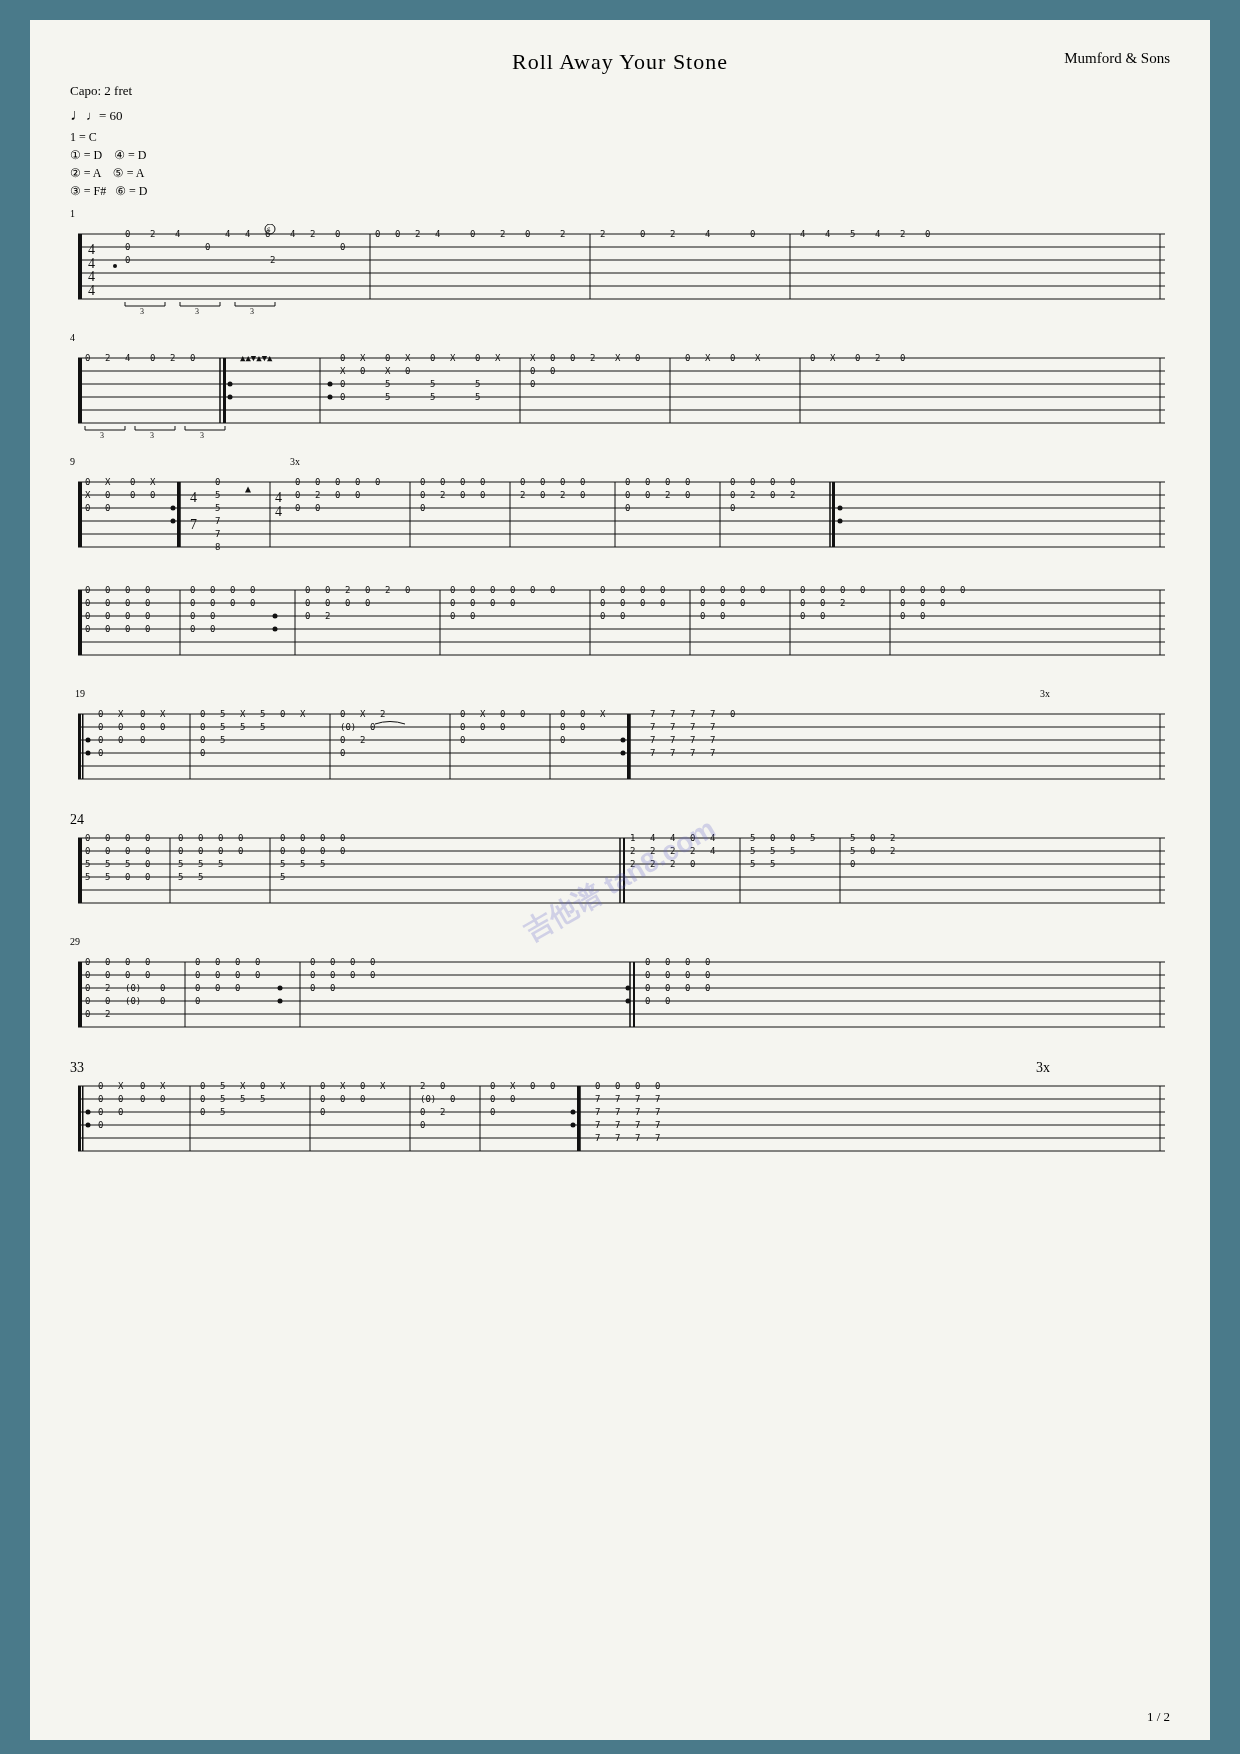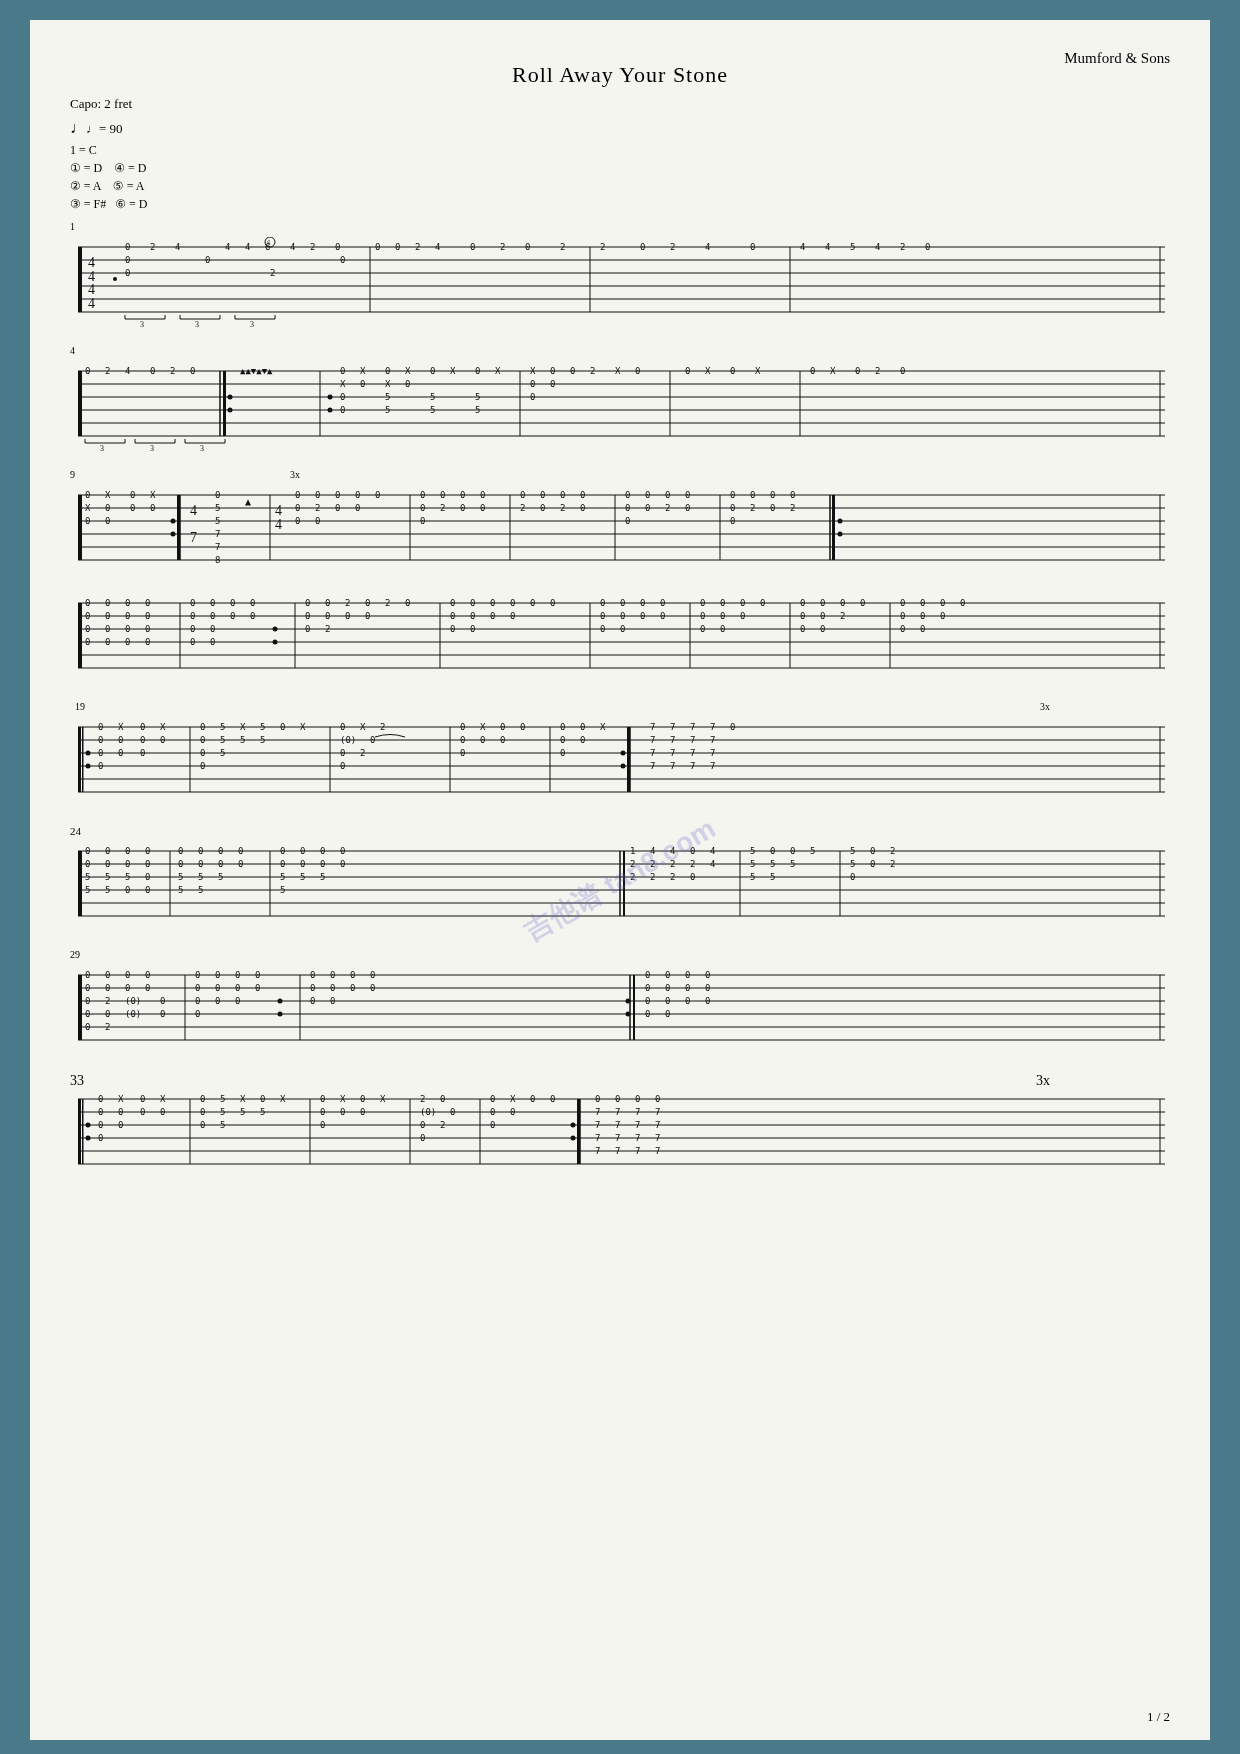--- a/index.html
+++ b/index.html
@@ -9,21 +9,21 @@
       background-color: #4a7a8a;
       font-family: 'Times New Roman', Times, serif;
       position: relative;
       overflow: hidden;
     }
     .page {
       width: 1180px;
       min-height: 1720px;
       background-color: #f5f5f0;
       margin: 20px auto;
-      padding: 42px 40px;
+      padding: 29px 40px;
       position: relative;
     }
     .title {
       text-align: center;
       font-size: 22px;
       font-weight: normal;
       margin-bottom: 8px;
       letter-spacing: 1px;
     }
     .artist {
@@ -77,21 +77,21 @@
 
 <div class="page">
 
   <div class="title">Roll Away Your Stone</div>
   <div class="artist">Mumford &amp; Sons</div>
 
   <div class="capo">Capo: 2 fret</div>
 
   <div style="margin-bottom:6px;">
     <div class="tempo-info">
-      <span style="font-size:16px;">♩</span><span>♩= 90</span>
+      <span style="font-size:16px;">♩</span><span>♩= 60</span>
     </div>
     <div class="tuning-info">
       <div>1 = C</div>
       <div>① = D &nbsp;&nbsp; ④ = D</div>
       <div>② = A &nbsp;&nbsp; ⑤ = A</div>
       <div>③ = F# &nbsp; ⑥ = D</div>
     </div>
   </div>
 
   <div class="tab-svg-container">
@@ -595,21 +595,21 @@
       <text x="640" y="39" font-size="9" font-family="monospace" fill="#111">7</text>
       <text x="580" y="52" font-size="9" font-family="monospace" fill="#111">7</text>
       <text x="600" y="52" font-size="9" font-family="monospace" fill="#111">7</text>
       <text x="620" y="52" font-size="9" font-family="monospace" fill="#111">7</text>
       <text x="640" y="52" font-size="9" font-family="monospace" fill="#111">7</text>
       <line x1="1090" y1="10" x2="1090" y2="75" stroke="#111" stroke-width="1"></line>
     </svg>
   </div>
 
   <div class="tab-svg-container">
-    <div style="font-size:11px; position:relative; height:16px;text-align:center;">
+    <div style="font-size:14px; position:relative; height:16px;text-align:center;">
       <span style="position:absolute; left:0;">24</span>
     </div>
     <svg width="1100" height="90" viewBox="0 0 1100 90" style="display:block; background:#f5f5f0;">
       <line x1="8" y1="10" x2="1095" y2="10" stroke="#111" stroke-width="1"></line>
       <line x1="8" y1="23" x2="1095" y2="23" stroke="#111" stroke-width="1"></line>
       <line x1="8" y1="36" x2="1095" y2="36" stroke="#111" stroke-width="1"></line>
       <line x1="8" y1="49" x2="1095" y2="49" stroke="#111" stroke-width="1"></line>
       <line x1="8" y1="62" x2="1095" y2="62" stroke="#111" stroke-width="1"></line>
       <line x1="8" y1="75" x2="1095" y2="75" stroke="#111" stroke-width="1"></line>
       <rect x="8" y="10" width="4" height="65" fill="#111"></rect>

